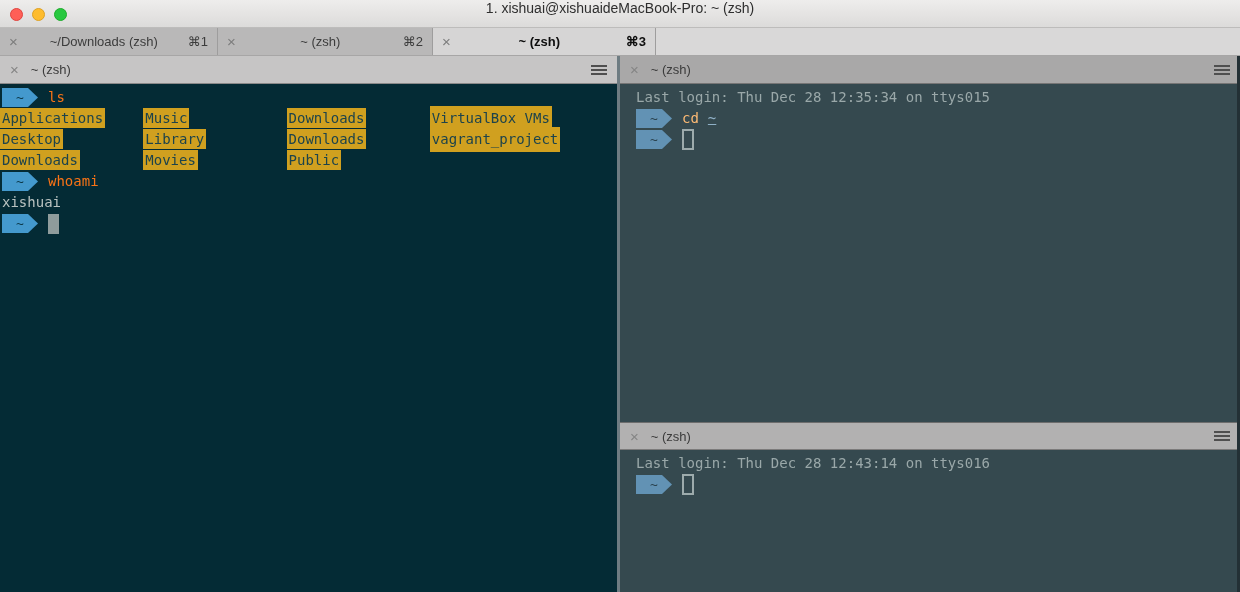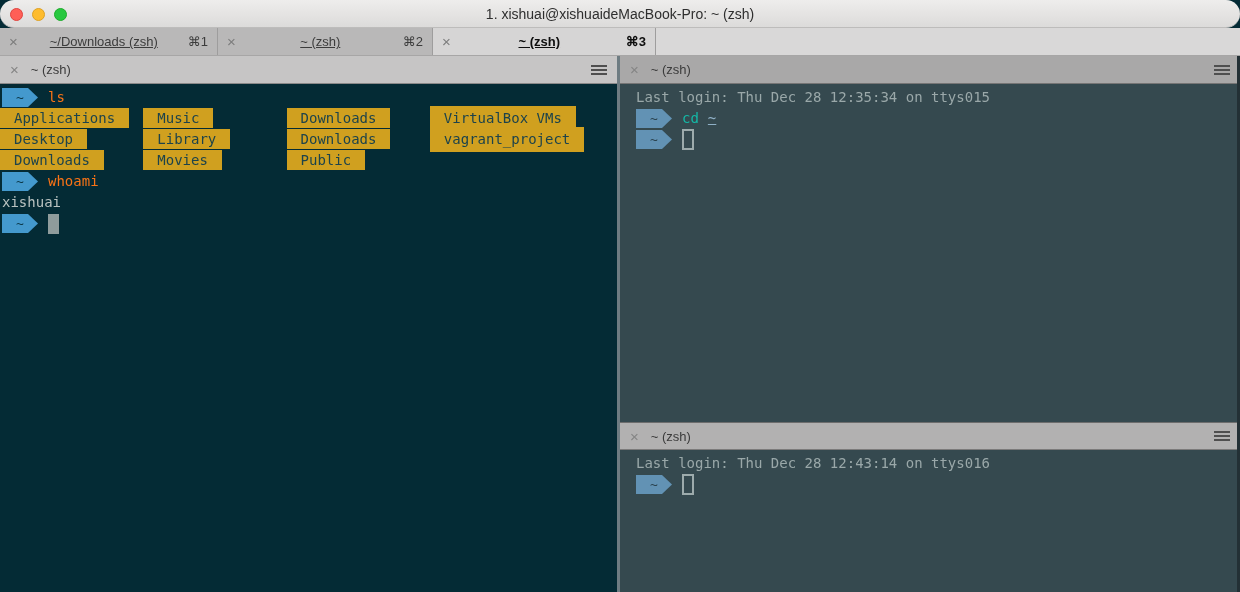--- a/index.html
+++ b/index.html
@@ -2,35 +2,35 @@
 <html><head>
 <meta charset="utf-8">
 <style>
   * { margin:0; padding:0; box-sizing:border-box; }
   html,body { width:1240px; height:592px; overflow:hidden; background:#042b35;
               font-family:"Liberation Sans", sans-serif; }
 
   
   .titlebar { height:28px; background:linear-gradient(#eeedec,#dcdbda);
               border-bottom:1px solid #bdbcbb; position:relative;
-              display:flex; align-items:center; justify-content:center;border-radius:14px; }
+              display:flex; align-items:flex-start; justify-content:center; }
   .traffic { position:absolute; left:10px; top:7.5px; display:flex; gap:9px; }
   .light { width:13px; height:13px; border-radius:50%; }
   .light.red    { background:#ff5f57; border:1px solid #e0443e; }
   .light.yellow { background:#febc2e; border:1px solid #dea123; }
   .light.green  { background:#28c840; border:1px solid #1dad2b; }
   .win-title { font-size:14px; color:#2e2e2e; }
 
   
   .tabbar { height:28px; background:#d9d8d8; display:flex; border-bottom:1px solid #a7a6a6; }
   .tab { display:flex; align-items:center; padding:0 9px; font-size:13px;
          color:#3c3c3c; background:#b9b8b8; border-right:1px solid #9e9d9d; height:100%; }
   .tab.active { background:#d6d5d5; color:#0e0e0e; font-weight:bold; }
   .tab-close { color:#7c7c7c; font-size:15px; font-weight:normal; margin-right:6px; cursor:default; }
-  .tab-label { flex:1; text-align:center; padding:0 4px; white-space:nowrap; overflow:hidden;text-decoration:underline; }
+  .tab-label { flex:1; text-align:center; padding:0 4px; white-space:nowrap; overflow:hidden; }
   .tab-shortcut { margin-left:4px; white-space:nowrap; }
   .t1 { width:218px; } .t2 { width:215px; } .t3 { width:223px; }
 
   
   .panes { height:536px; display:flex; position:relative; }
   .pane-left { width:617px; display:flex; flex-direction:column; }
   .vdivider { width:3px; background:#6e7c82; }
   .pane-right-col { flex:1; display:flex; flex-direction:column; }
 
   .pane-header { height:28px; display:flex; align-items:center; padding:0 10px;
@@ -52,25 +52,25 @@
   .trow { height:21px; display:flex; align-items:center; white-space:pre; }
 
   .badge { display:inline-flex; align-items:center; justify-content:center;
            width:36px; height:19px; flex:0 0 36px; margin-right:10px;
            clip-path:polygon(0 0, 26px 0, 100% 50%, 26px 100%, 0 100%);
            font-size:13px; }
   .badge-bright { background:#4499cd; color:#0b3847; }
   .badge-dim    { background:#6292b4; color:#2a424e; }
 
   .cmd-bright { color:#f97316; }
-  .cmd-dim    { color:#14b8a6; }
+  .cmd-dim    { color:#fdba74; }
   .arg-link   { color:#8fb0c6; text-decoration:underline; margin-left:9px; }
 
   .cell { display:inline-block; width:17ch; }
-  .hl { background:#d0a01f; color:#1d434b; padding:2px 14px; margin:0 -2px; }
+  .hl { background:#d0a01f; color:#1d434b; padding:2px 2px; margin:0 -2px; }
 
   .cursor-block  { display:inline-block; width:11px; height:20px; background:#8f9c9c; }
   .cursor-hollow { display:inline-block; width:12px; height:21px;
                    border:2px solid #9dabac; background:transparent; }
 
   .right-edge { position:absolute; right:0; top:0; width:3px; height:536px;
                 background:#233035; }
 </style>
 </head>
 <body>

